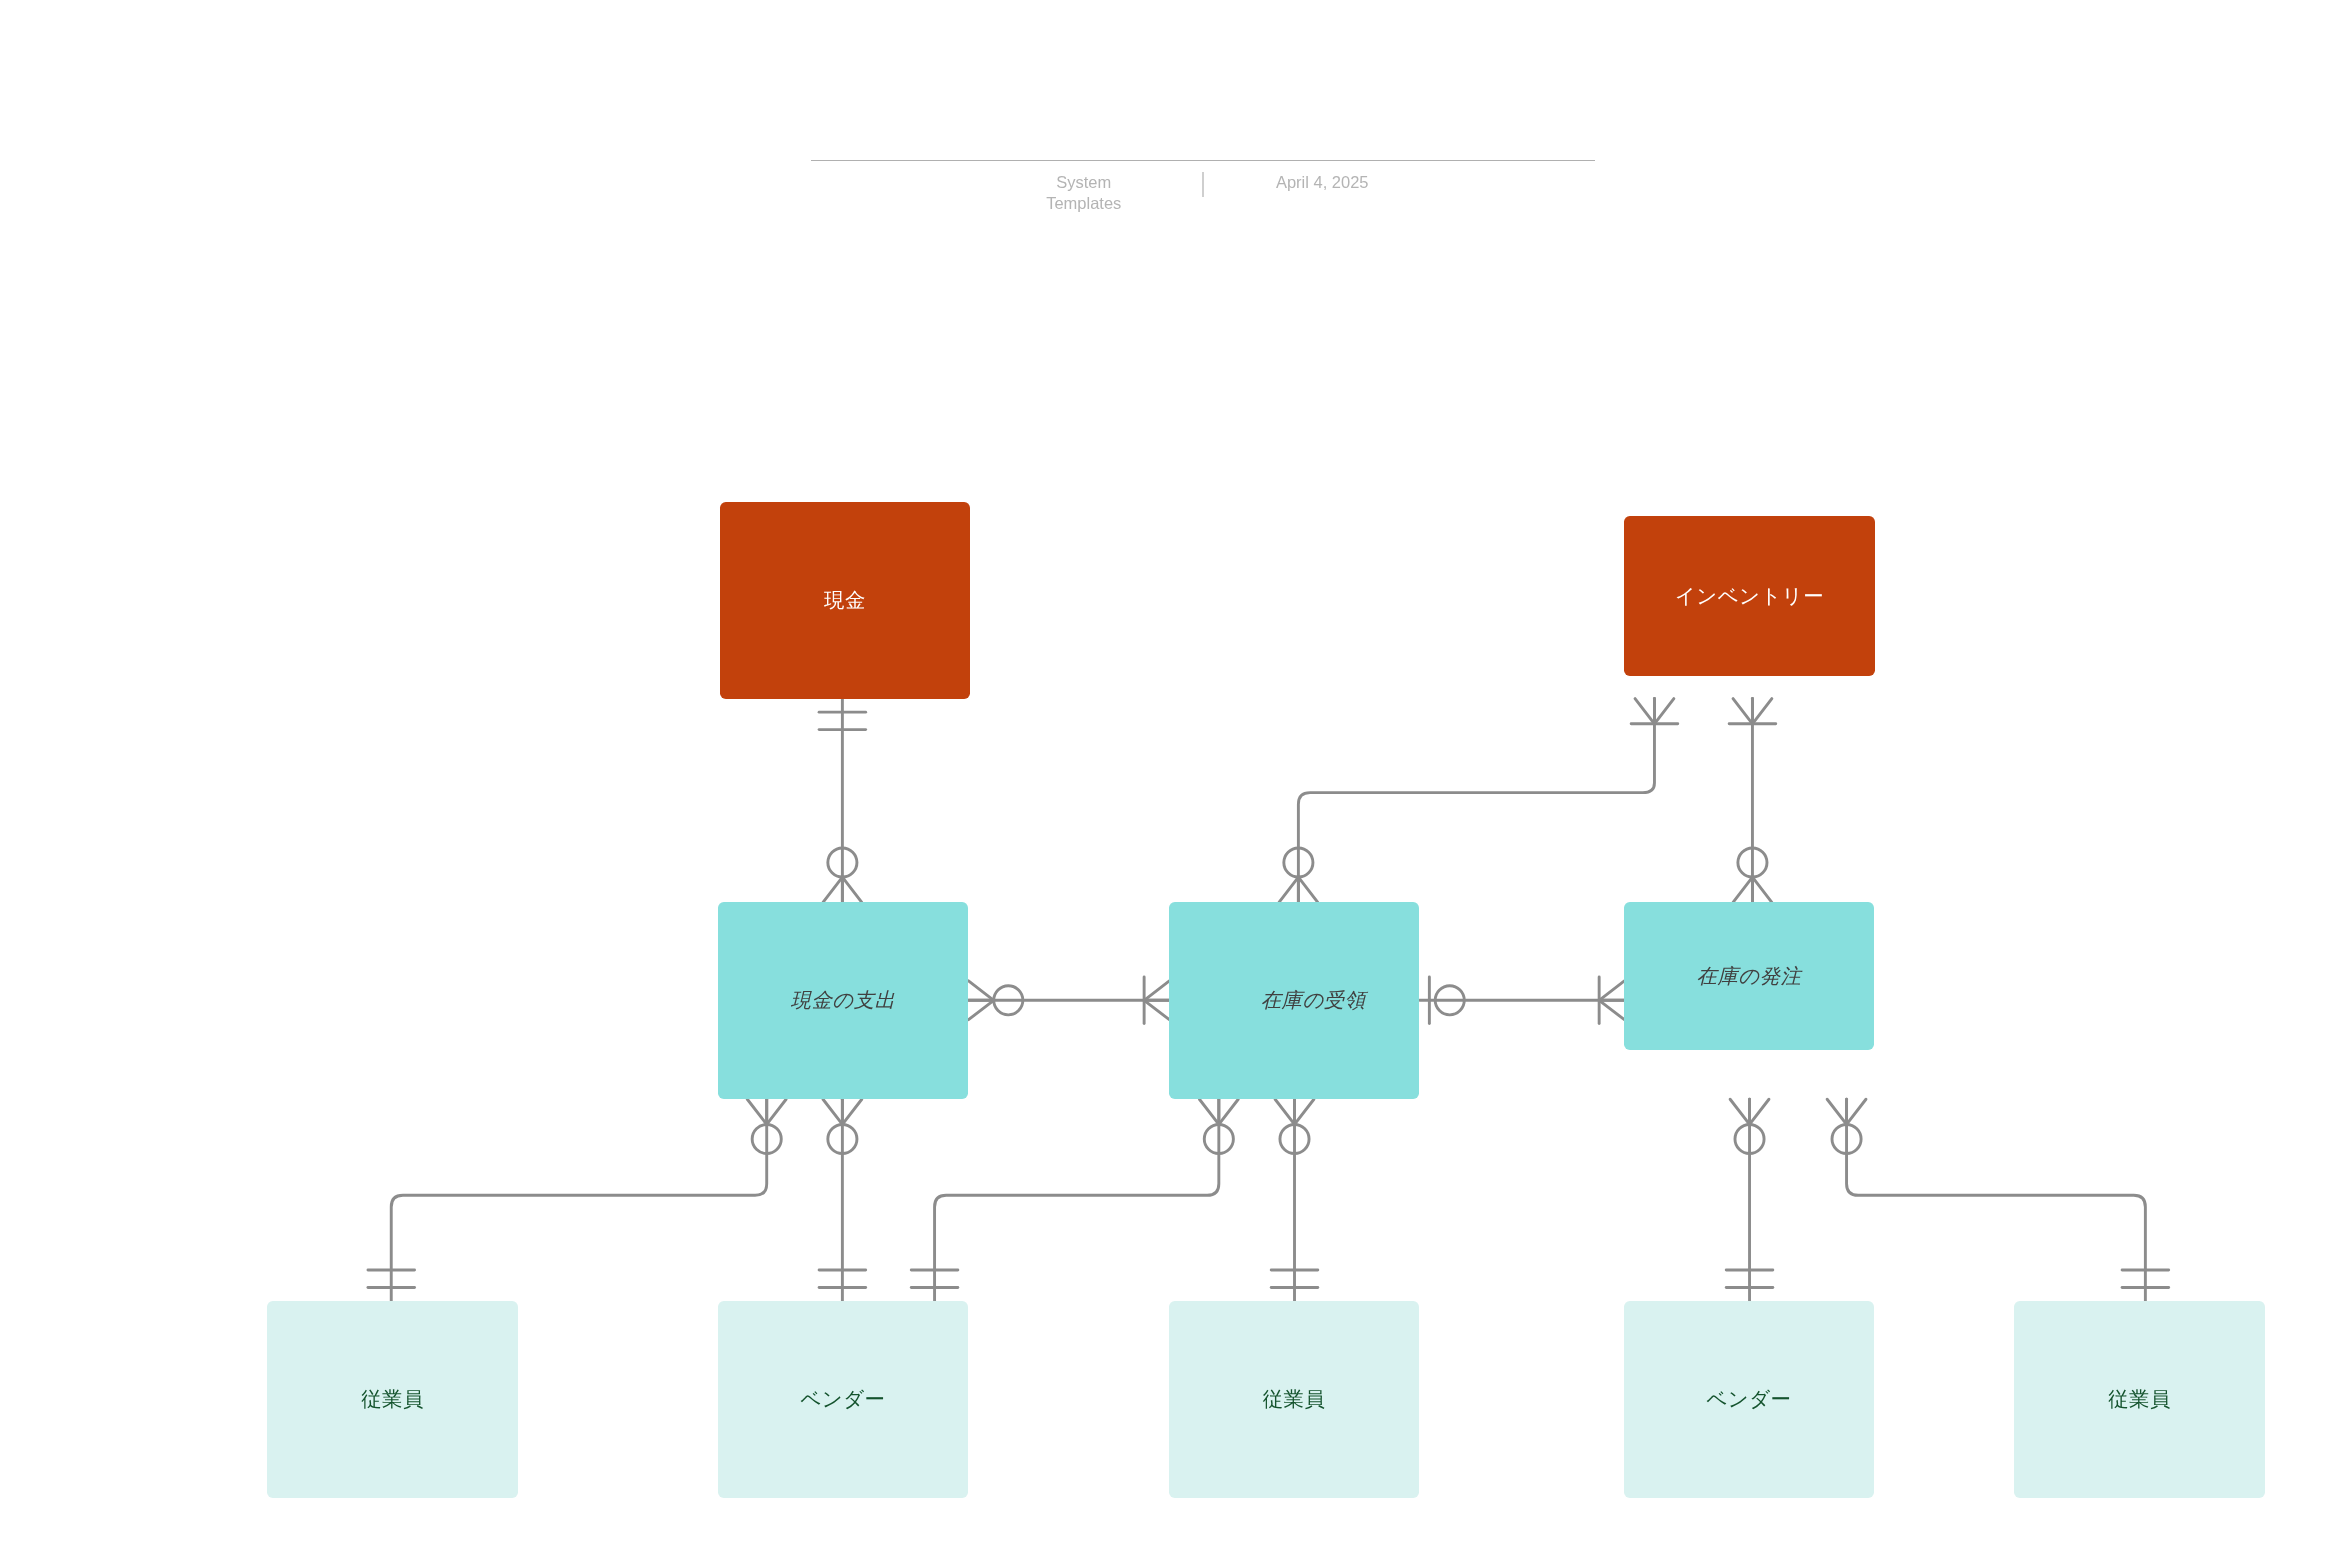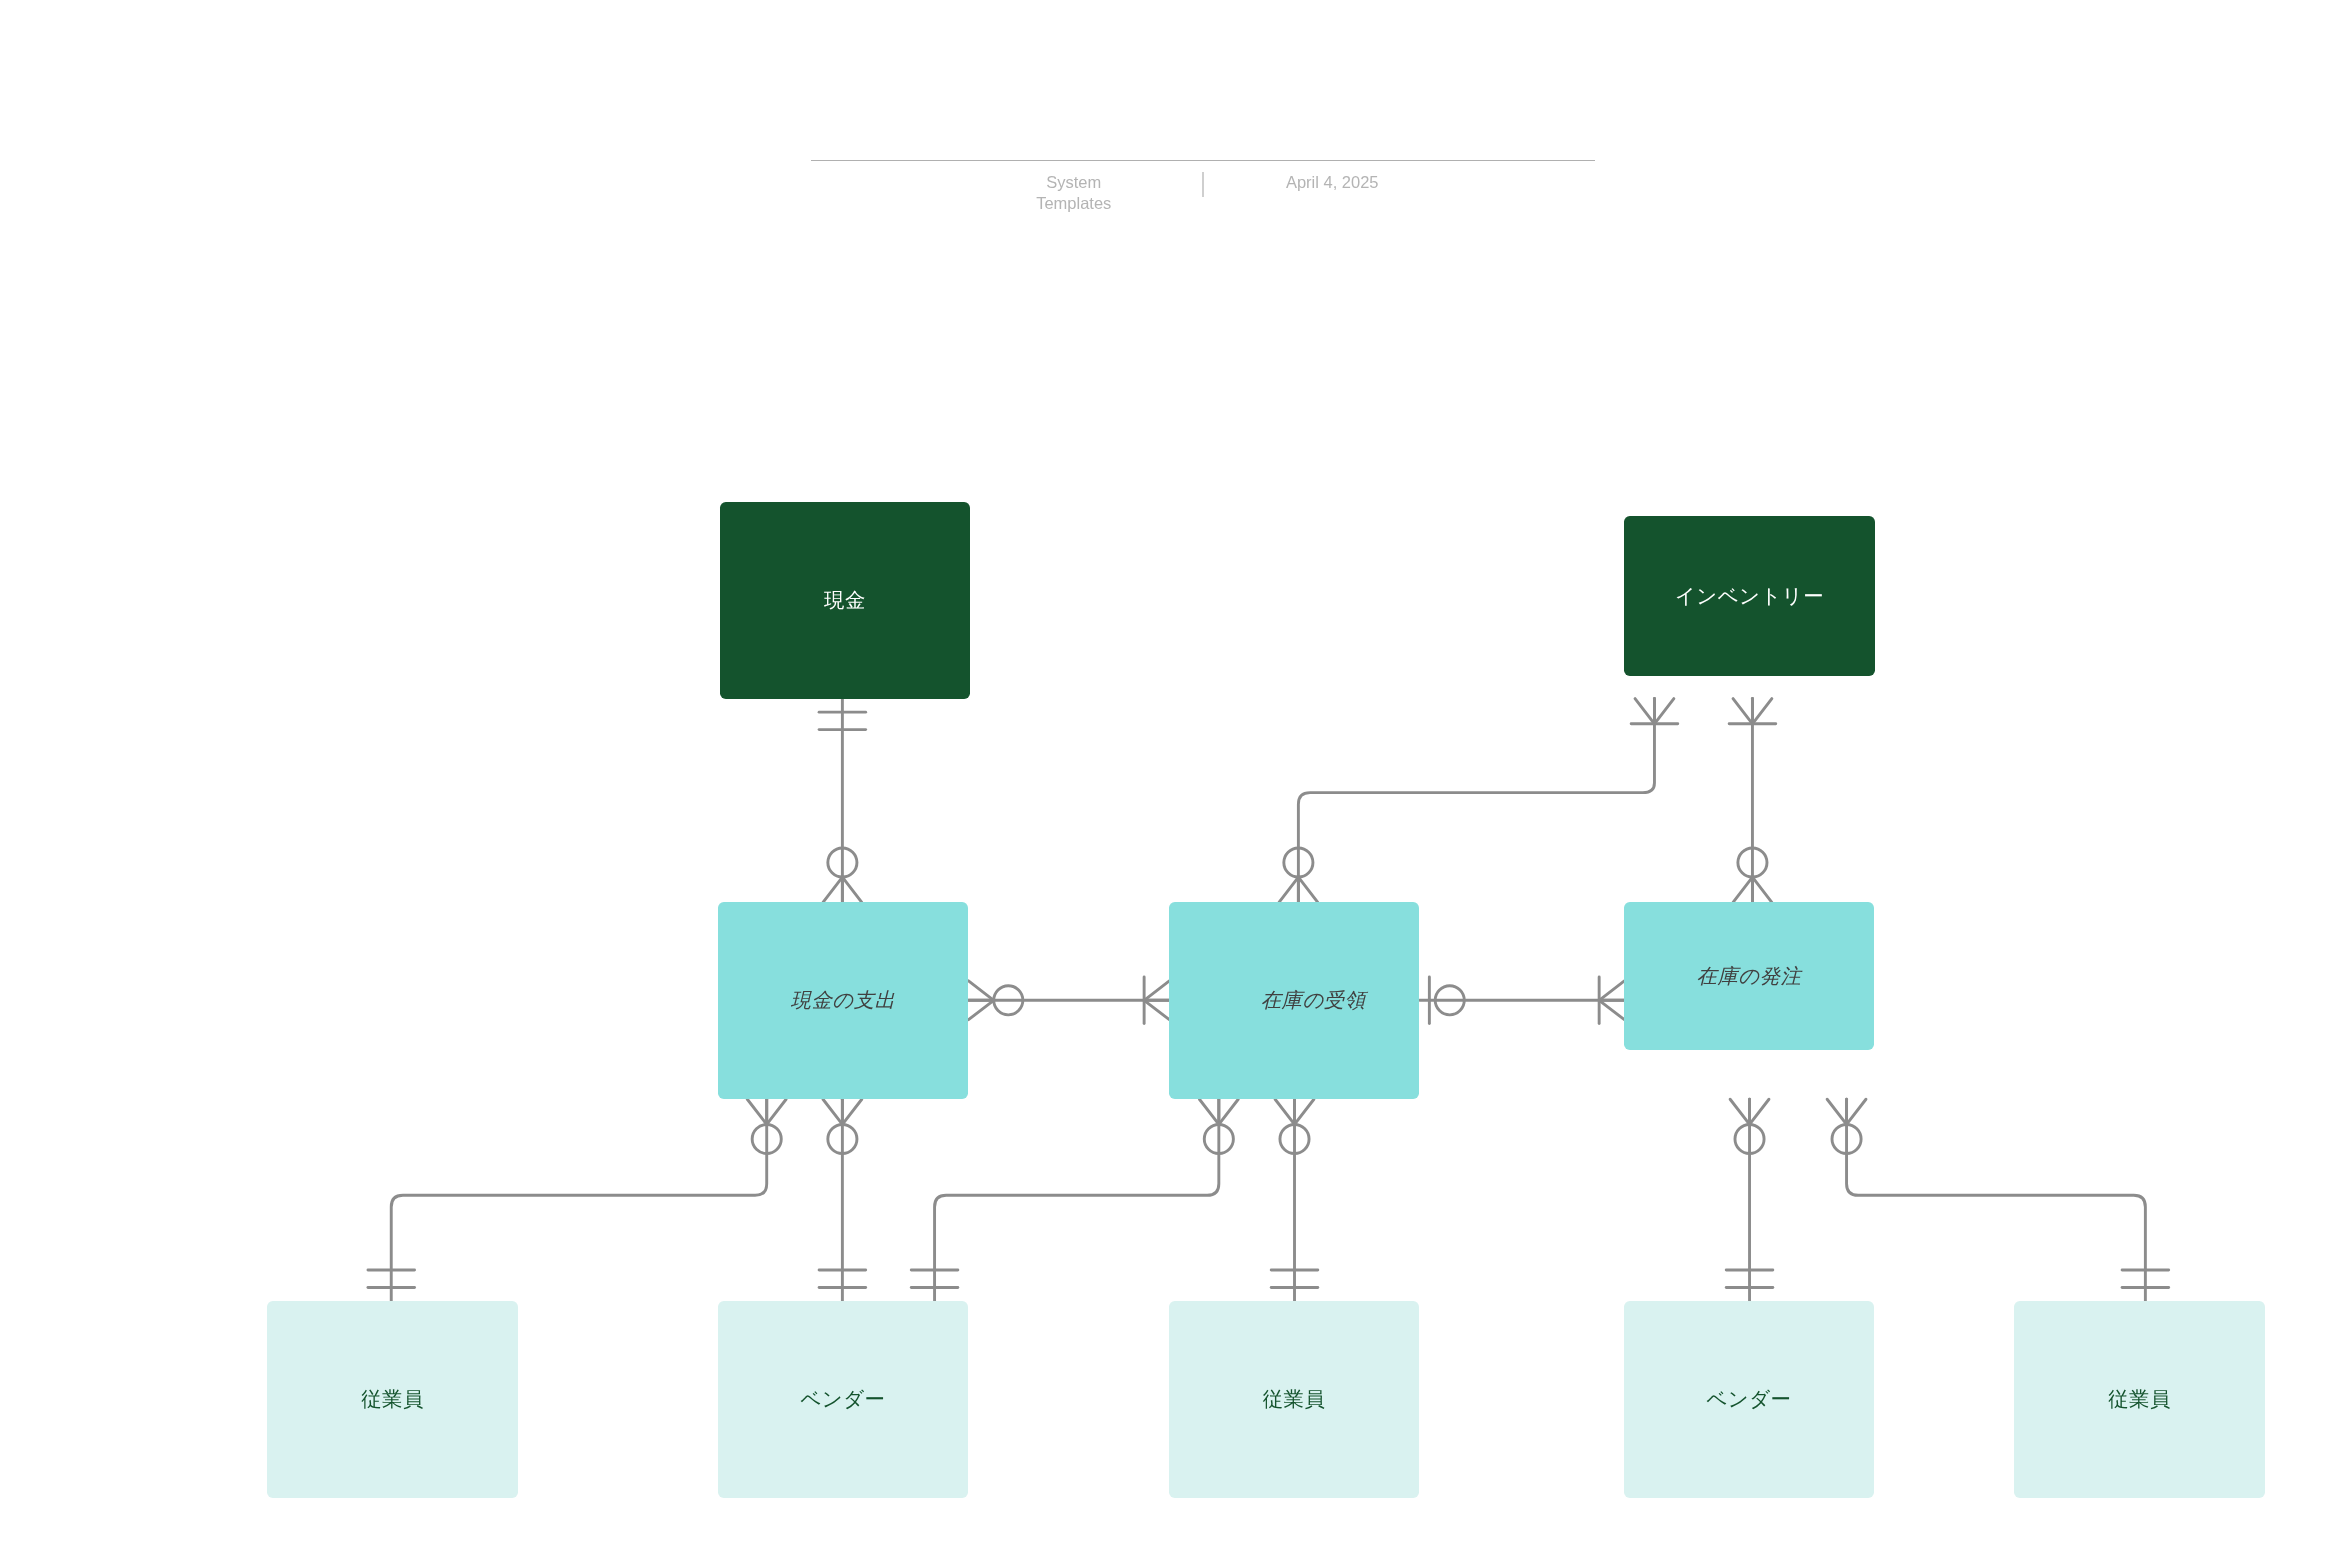--- a/index.html
+++ b/index.html
@@ -35,21 +35,21 @@
     margin-top: 13.6px;
     border-top: 1.9px solid #b0b0b0;
     width: 100%;
     height: 0;
   }
   #header-meta {
     margin-top: 11.6px;
     display: flex;
     justify-content: center;
     align-items: flex-start;
-    gap: 16px;
+    gap: 6px;
     color: #b4b4b4;
     font-size: 16.5px;
     line-height: 1.25;
   }
   #header-meta .meta-left {
     width: 213px;
     text-align: center;
     white-space: pre-line;
   }
   #header-meta .meta-sep {
@@ -90,21 +90,21 @@
     justify-content: center;
     text-align: center;
     padding: 3.9px 9.7px;
   }
   .node .node-label {
     font-size: 20.4px;
     line-height: 1.3;
     letter-spacing: 0.5px;
   }
   .node.level-1 {
-    background: #14532d;
+    background: #c2410c;
   }
   .node.level-1 .node-label {
     color: #ffffff;
   }
   .node.level-2 {
     background: #87dfdd;
   }
   .node.level-2 .node-label {
     color: #404040;
     font-style: italic;

